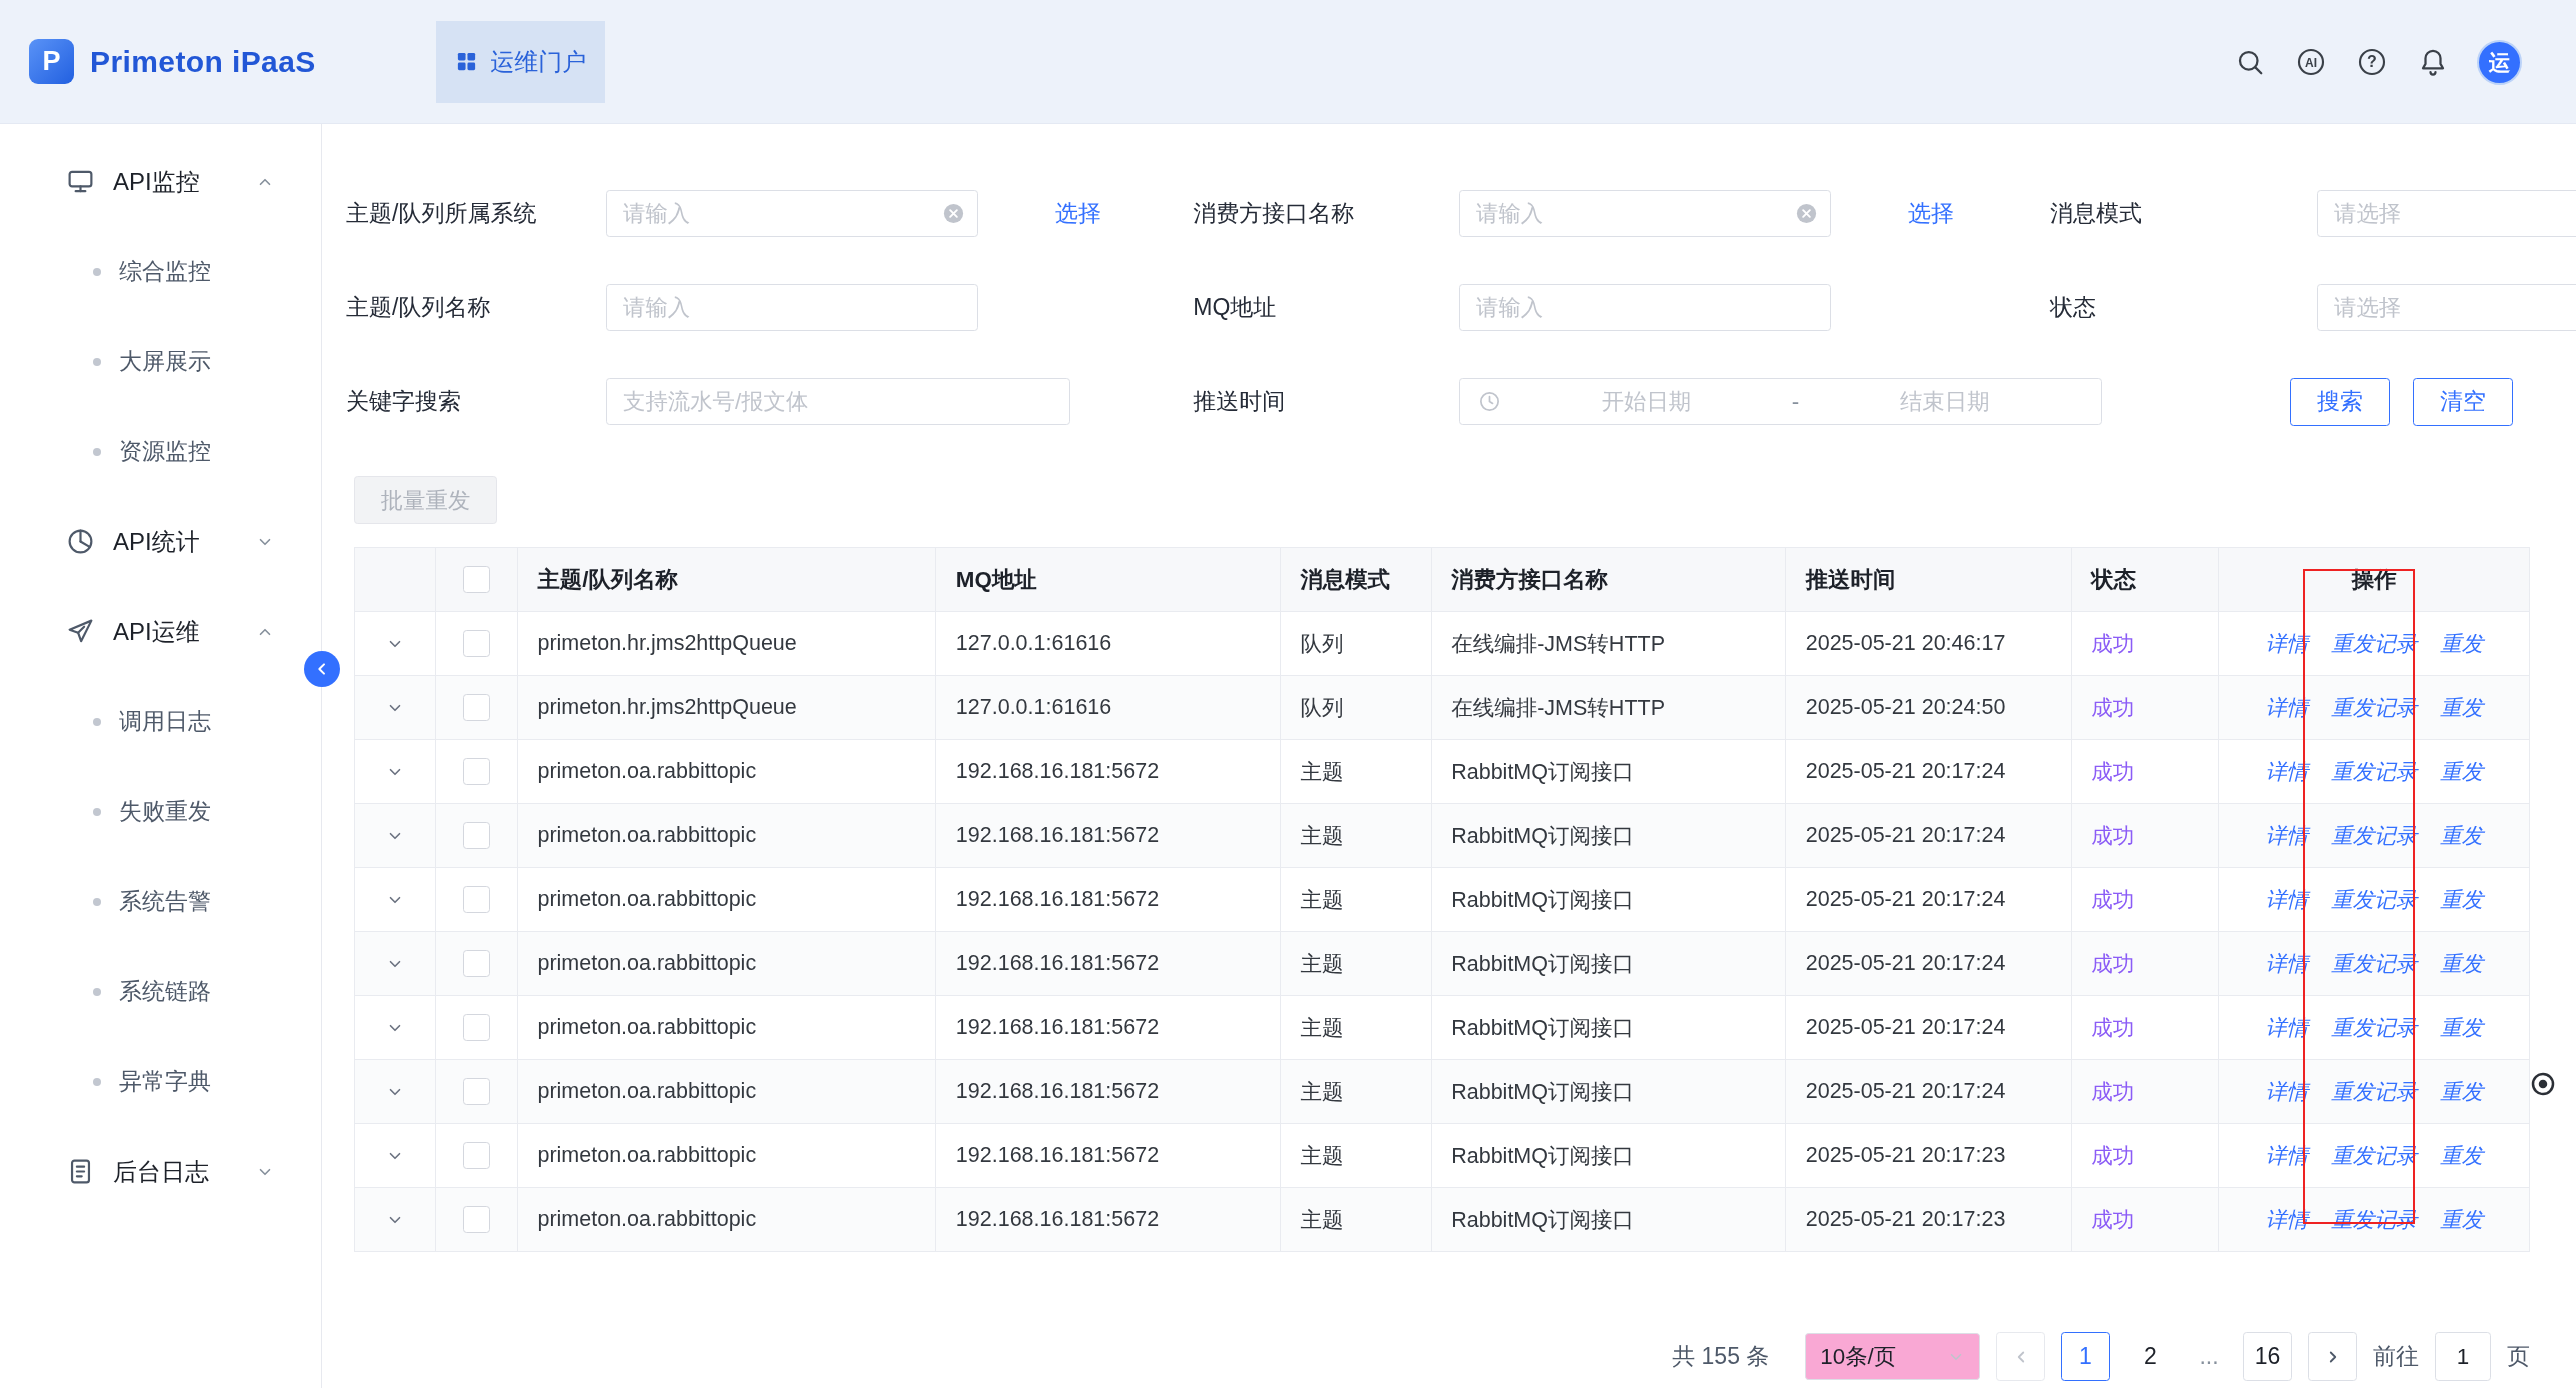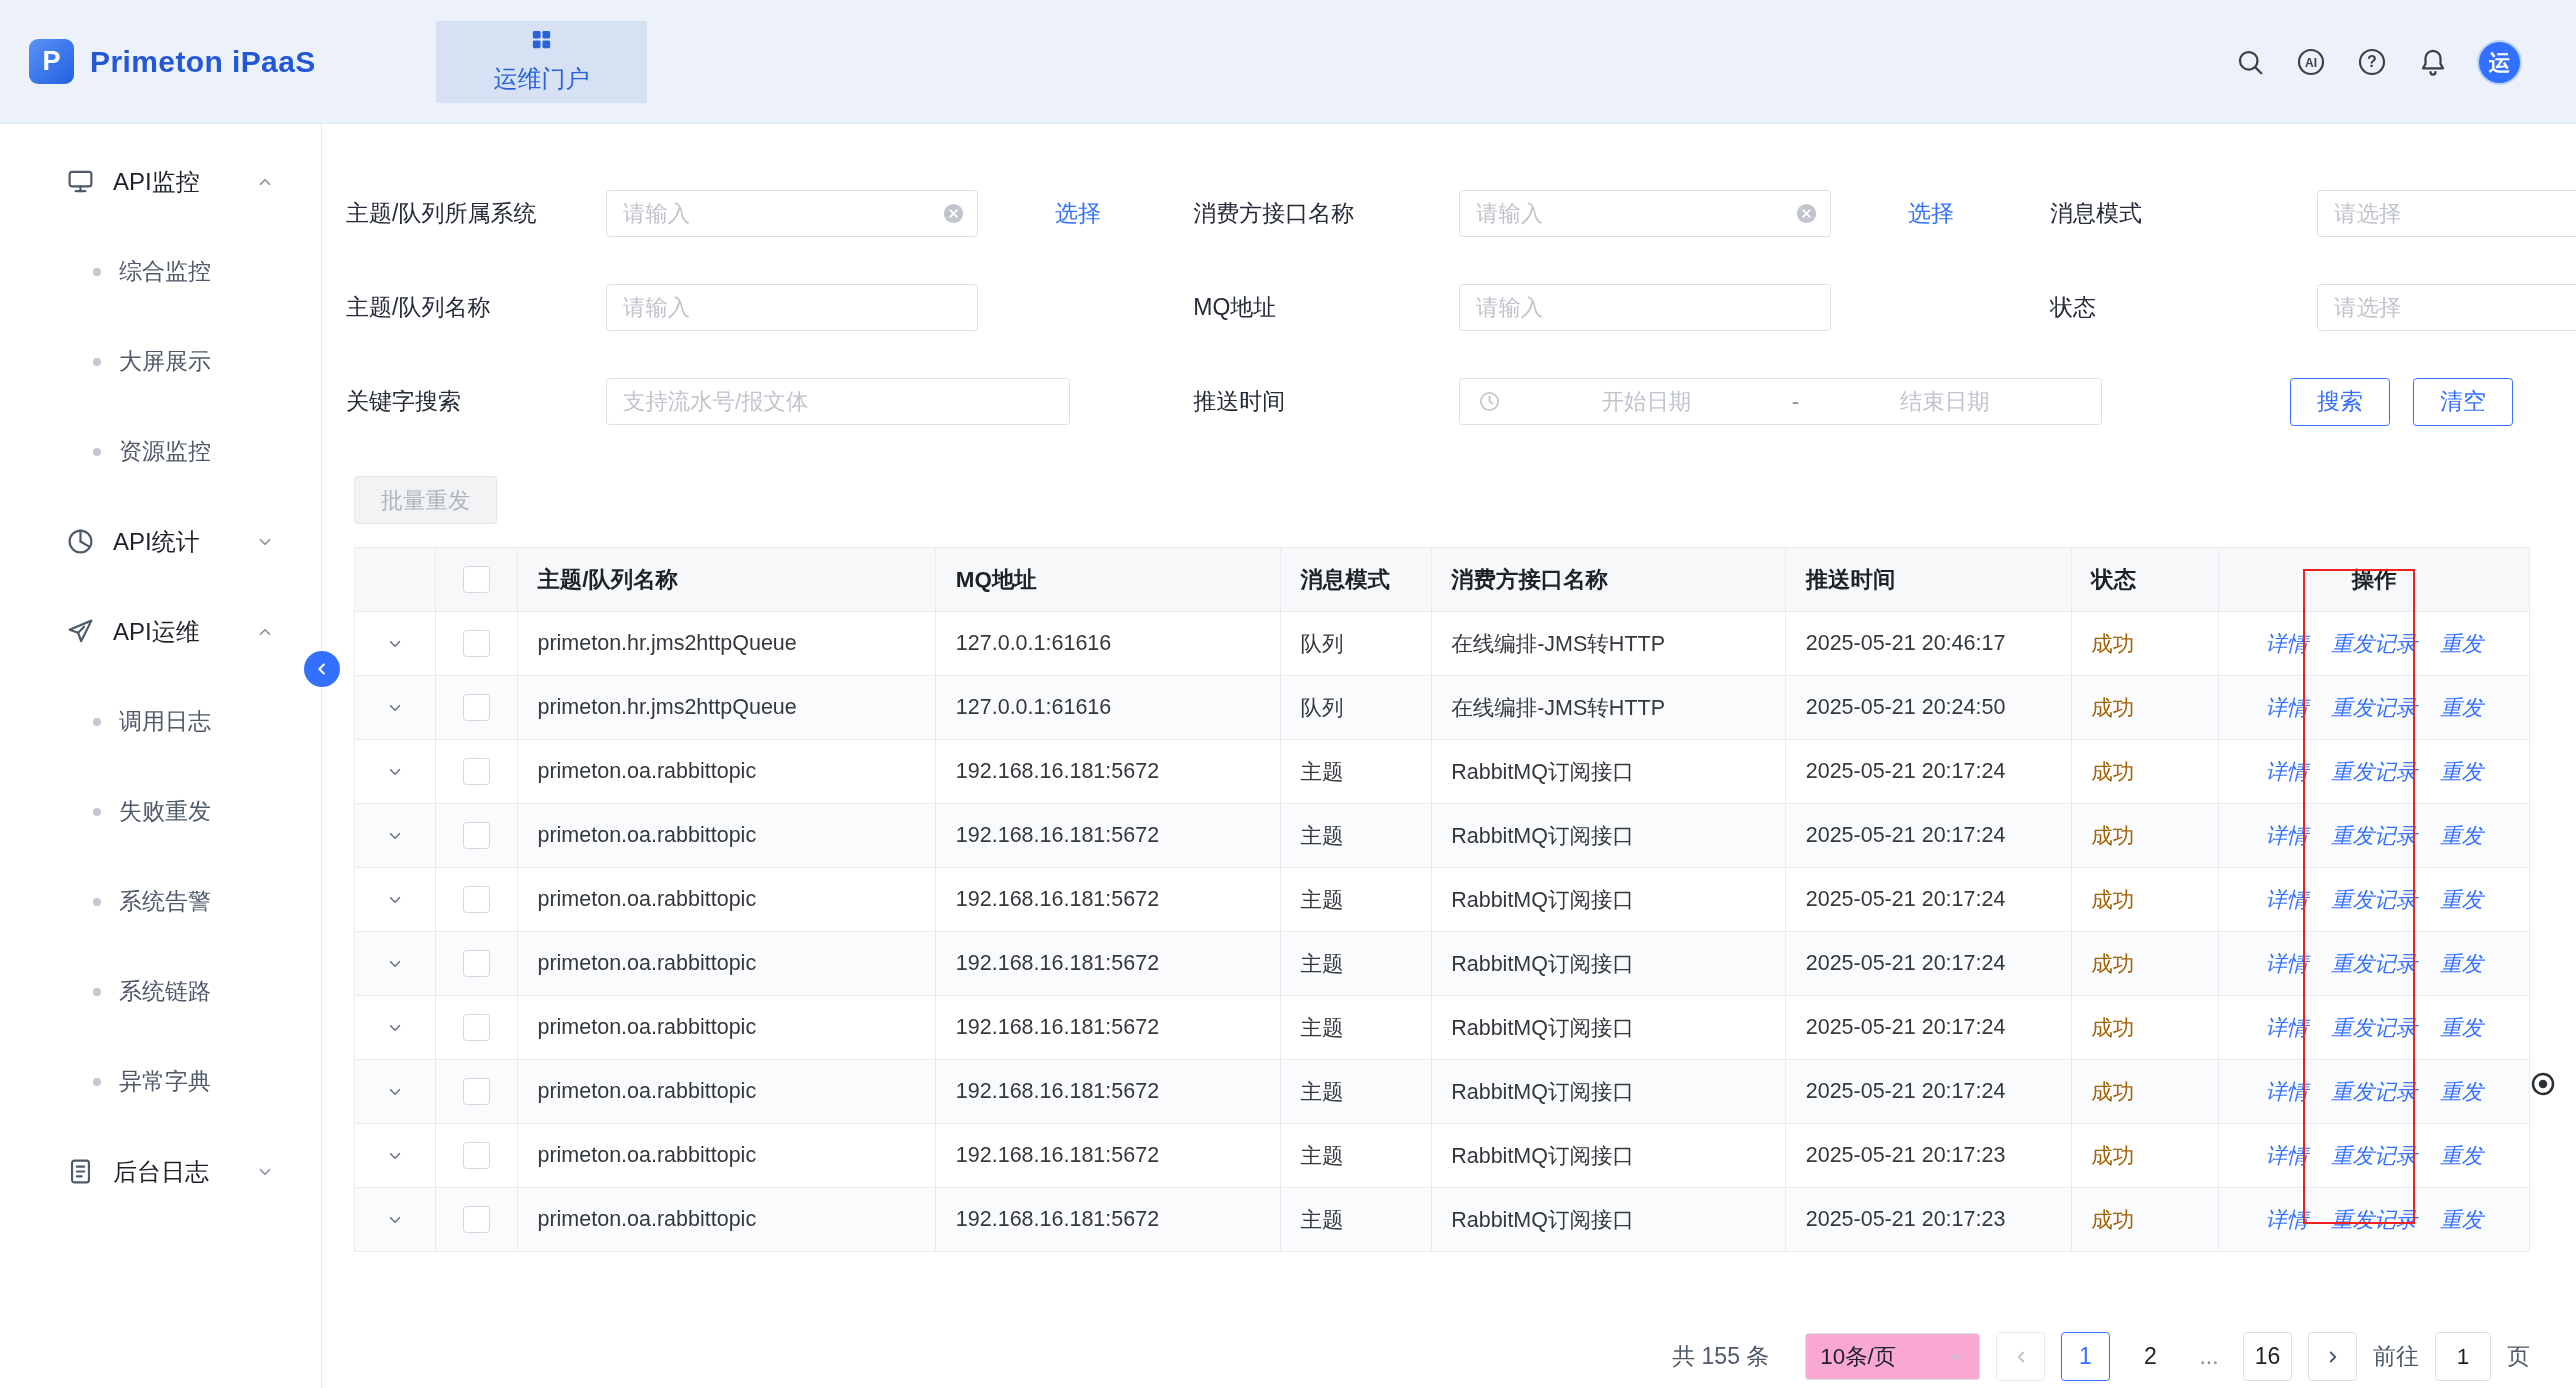--- a/index.html
+++ b/index.html
@@ -11,23 +11,23 @@
   svg { display:block; }
 
   
   .header { position:absolute; top:0; left:0; right:0; height:124px;
     background:#edf2fa; border-bottom:0.9px solid #e4e9f3; display:flex; align-items:center; z-index:3; }
   .brand { display:flex; align-items:center; gap:16px; padding-left:29px; }
   .logo { width:45px; height:45px; border-radius:9px;
     background:linear-gradient(135deg,#5a93f7,#2260e0); color:#fff;
     display:flex; align-items:center; justify-content:center; font-weight:bold; font-size:27px; }
   .brand-name { font-size:30px; font-weight:bold; color:#2257d6; letter-spacing:0.4px; }
-  .portal-tab { position:absolute; left:436px; top:20.6px; height:82px; width:211px;
+  .portal-tab { position:absolute; left:436px; top:20.6px; height:82px; width:169px;
     background:#d6e2f4; display:flex; align-items:center; justify-content:center; gap:12.5px;
-    color:#2a62d9; font-size:24px; cursor:pointer;flex-direction:column; }
+    color:#2a62d9; font-size:24px; cursor:pointer; }
   .header-right { position:absolute; right:54px; top:0; height:124px; display:flex; align-items:center; gap:27px; }
   .hicon { width:34px; height:34px; color:#3a4048; display:flex; align-items:center; justify-content:center; cursor:pointer; }
   .avatar { width:45px; height:45px; border-radius:50%; background:#3370ff; color:#fff;
     font-size:21.5px; font-weight:bold; display:flex; align-items:center; justify-content:center;
     border:2.7px solid #bcd3f8; cursor:pointer; }
 
   
   .sidebar { position:absolute; top:124px; left:0; width:322px; bottom:0; background:#fff;
     border-right:0.9px solid #e7e9ef; padding-top:12.5px; z-index:2; }
   .menu-item { height:90px; display:flex; align-items:center; position:relative; cursor:pointer; }
@@ -97,21 +97,21 @@
   .cw2 { width:82px; justify-content:center; padding:0; }
   .cw3 { width:419px; }
   .cw4 { width:345px; }
   .cw5 { width:151px; }
   .cw6 { width:355px; }
   .cw7 { width:286px; }
   .cw8 { width:148px; }
   .cw9 { width:310px; justify-content:center; gap:23px; padding:0; }
   .checkbox { width:27px; height:27px; border:0.9px solid #d4d7de; border-radius:3.6px; background:#fff; cursor:pointer; }
   .expand-chev { color:#6b7280; cursor:pointer; }
-  .status-ok { color:#a16207; }
+  .status-ok { color:#8b5cf6; }
   .op-link { color:#3370ff; font-size:21.5px; text-decoration:none; cursor:pointer;font-style:italic; }
 
   
   .annotation { position:absolute; left:2303px; top:569px; width:112px; height:655px;
     border:2.7px solid #ee2222; z-index:6; pointer-events:none; }
 
   
   .pagination { display:flex; align-items:center; justify-content:flex-end;
     margin:80px 46px 0 32px; gap:16px; font-size:23px; color:#4e5969; }
   .pg-total { margin-right:19.7px; color:#4e5969; }

